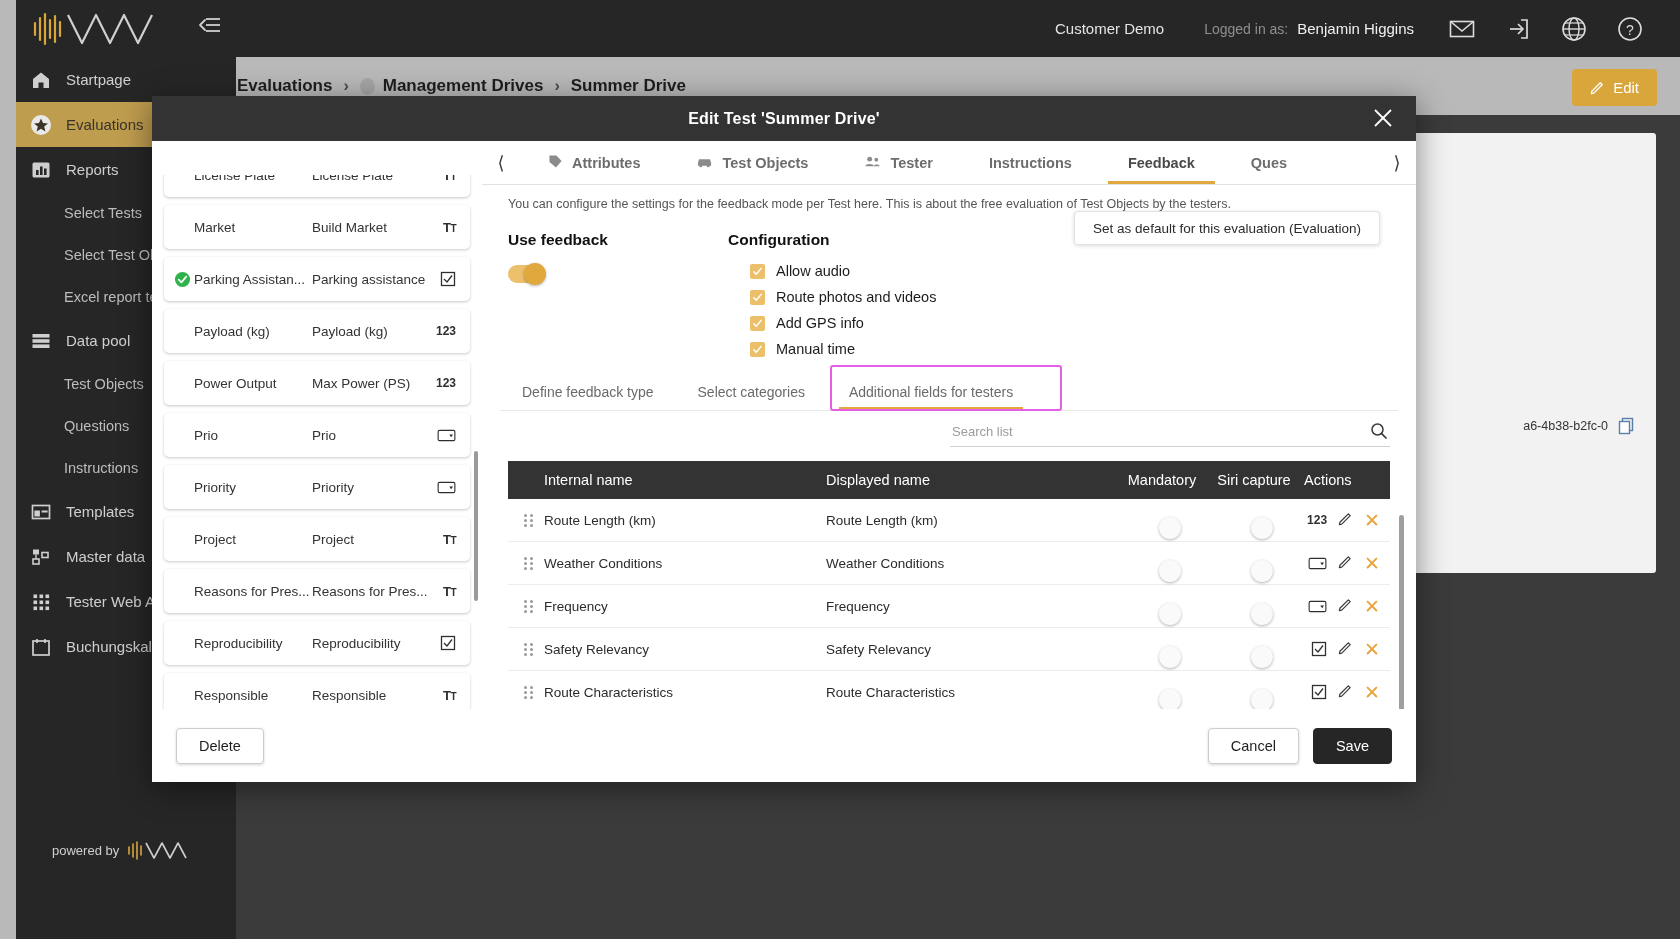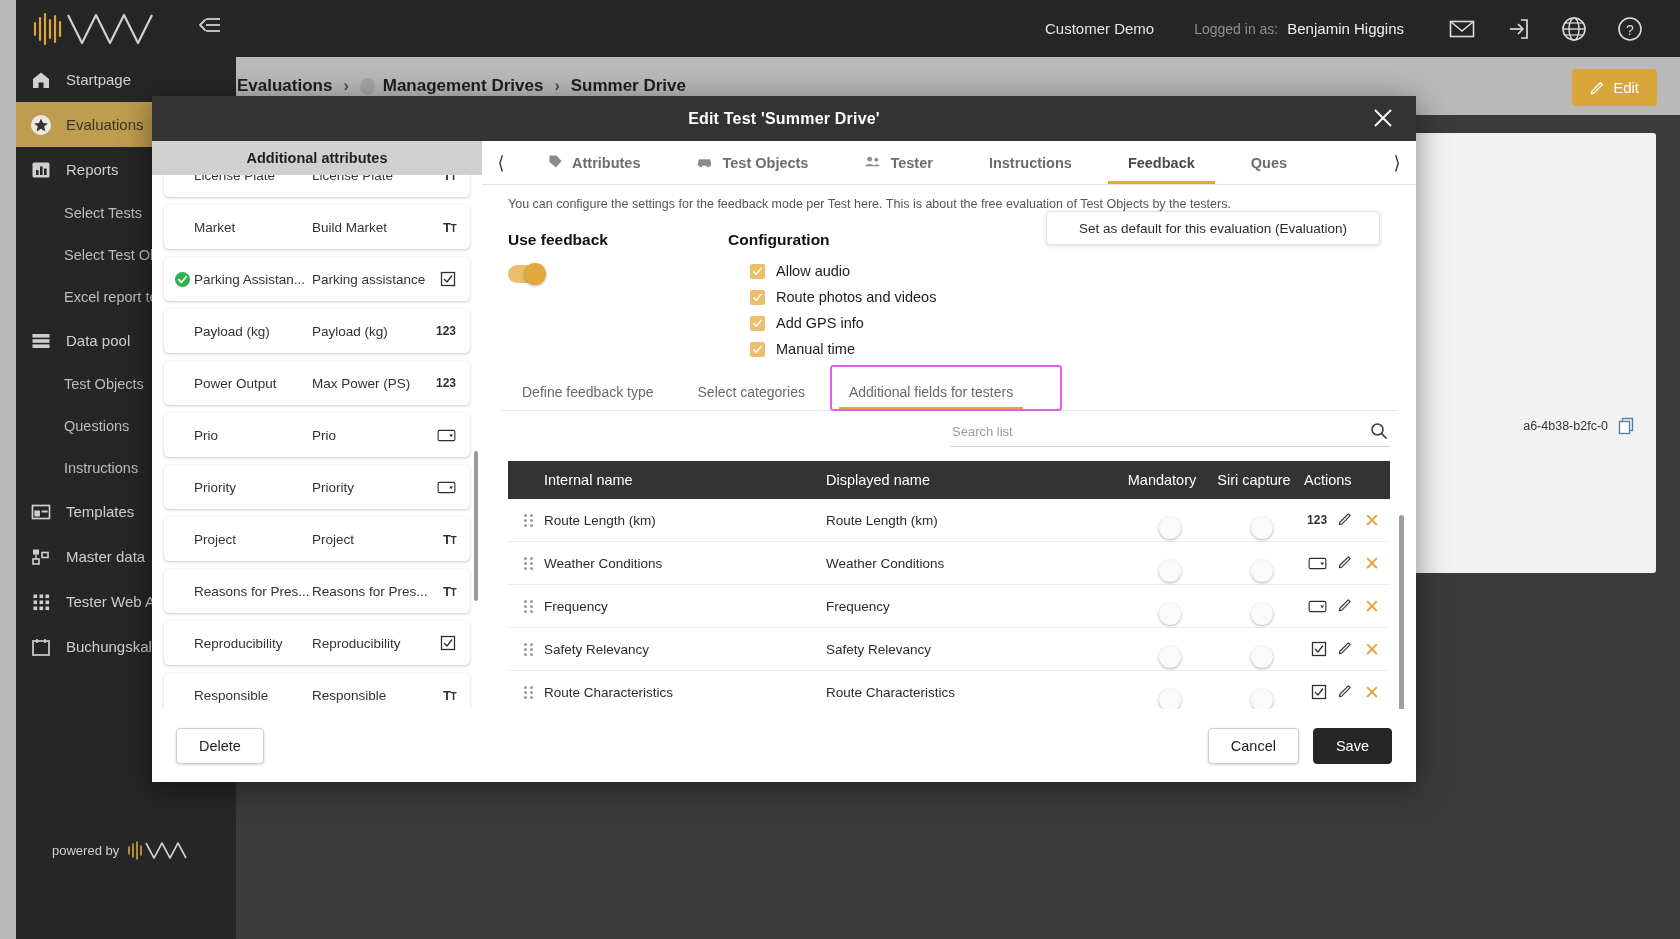--- a/index.html
+++ b/index.html
@@ -37,21 +37,21 @@
   }
 
   
   #topbar {
     position: absolute; left: 220px; top: 0; right: 0; height: 57px;
     background: #262626; display: flex; align-items: center; justify-content: flex-end;
     padding-right: 22px; gap: 0px; z-index: 4;
   }
   #customer-demo { font-size: 15px; color: #e4e4e4; margin-right: 40px; margin-left: 48px; }
   #logged-label { font-size: 14px; color: #8f8f8f; margin-right: 9px; }
-  #logged-user { font-size: 15px; color: #f0f0f0; margin-right: 30px; }
+  #logged-user { font-size: 15px; color: #f0f0f0; margin-right: 20px; }
   .top-icon { width: 56px; display: flex; align-items: center; justify-content: center; cursor: pointer; color: #dcdcdc; }
 
   
   #breadcrumb-bar {
     position: absolute; left: 220px; top: 57px; right: 0; height: 58px;
     background: #b9b9b9; display: flex; align-items: center; padding-left: 17px; z-index: 3;
   }
   .crumb { font-size: 17px; font-weight: bold; color: #1e1e1e; }
   .crumb-sep { margin: 0 11px; font-size: 16px; color: #4a4a4a; font-weight: bold; }
   .crumb-dot {
@@ -142,21 +142,21 @@
   #cfg-col { flex: 1; }
   .cfg-item { display: flex; align-items: center; gap: 11px; margin-top: 10px; padding-left: 22px; }
   .cfg-item:first-of-type { margin-top: 14px; }
   .cfg-box {
     width: 15px; height: 15px; background: #ecc06a; border-radius: 2px;
     display: flex; align-items: center; justify-content: center; cursor: pointer;
   }
   .cfg-label { font-size: 14.5px; color: #1c1c1c; }
   #default-btn {
     position: absolute; right: 18px; top: 0; height: 34px; background: #fff; border: 1px solid #e3e3e3;
-    border-radius: 4px; box-shadow: 0 1px 4px rgba(0,0,0,.14); padding: 0 32px;
+    border-radius: 4px; box-shadow: 0 1px 4px rgba(0,0,0,.14); padding: 0 18px;
     display: flex; align-items: center; font-size: 13.5px; color: #2a2a2a; cursor: pointer;
     font-family: "Liberation Sans", sans-serif;
   }
 
   #subtabs { display: flex; align-items: flex-end; margin-top: 16px; border-bottom: 1px solid #e8e8e8; height: 38px; position: relative; }
   .subtab { padding: 0 22px; font-size: 14px; color: #6a6a6a; height: 100%; display: flex; align-items: center; cursor: pointer; position: relative; }
   .subtab.active::after {
     content: ""; position: absolute; left: 12px; right: 12px; bottom: 0; height: 3px; background: #e0a83d;
   }
   #subtab-highlight {
@@ -414,21 +414,20 @@
       <svg width="22" height="22" viewBox="0 0 22 22">
           <line x1="3" y1="3" x2="19" y2="19" stroke="#fff" stroke-width="1.8"></line>
           <line x1="19" y1="3" x2="3" y2="19" stroke="#fff" stroke-width="1.8"></line>
         </svg>
     </span>
   </div>
 
   <div id="modal-body">
 
     <div id="attr-panel">
-      <div id="attr-head">Additional attributes</div>
       <div id="attr-list">
           <div class="attr-row" style="margin-top: -22px;">
             <span class="attr-check"></span>
             <span class="attr-int">License Plate</span>
             <span class="attr-disp">License Plate</span>
             <span class="attr-type">
               <span style="font-size:13px;font-weight:bold;letter-spacing:-.5px">T<span style="font-size:10px">T</span></span>
             </span>
           </div>
           <div class="attr-row">

